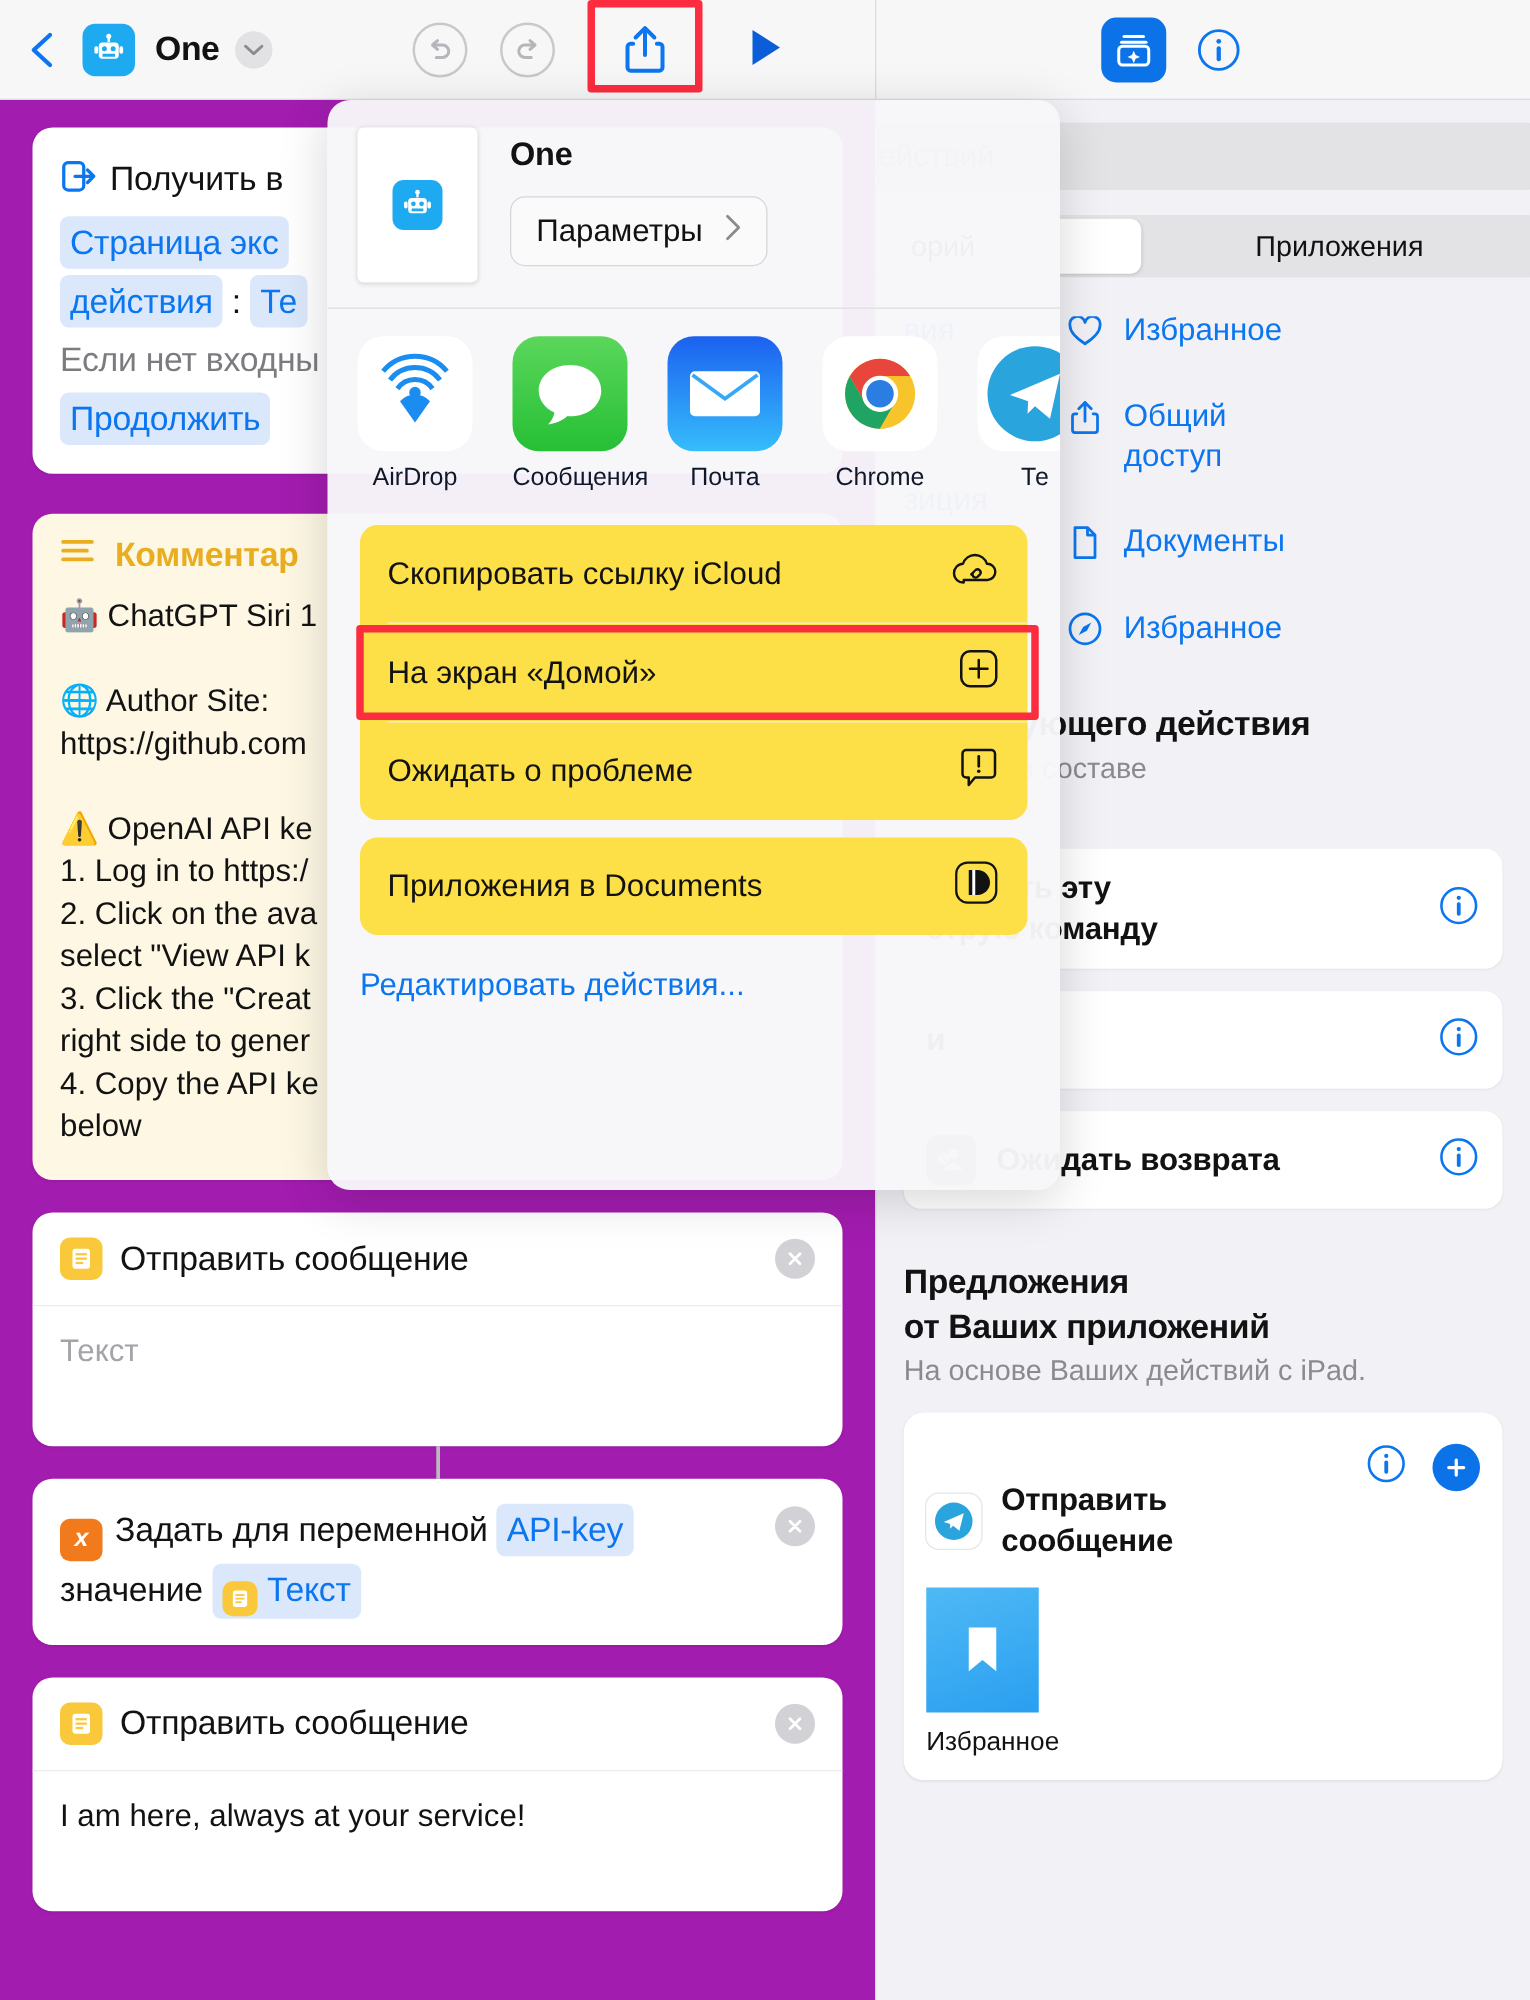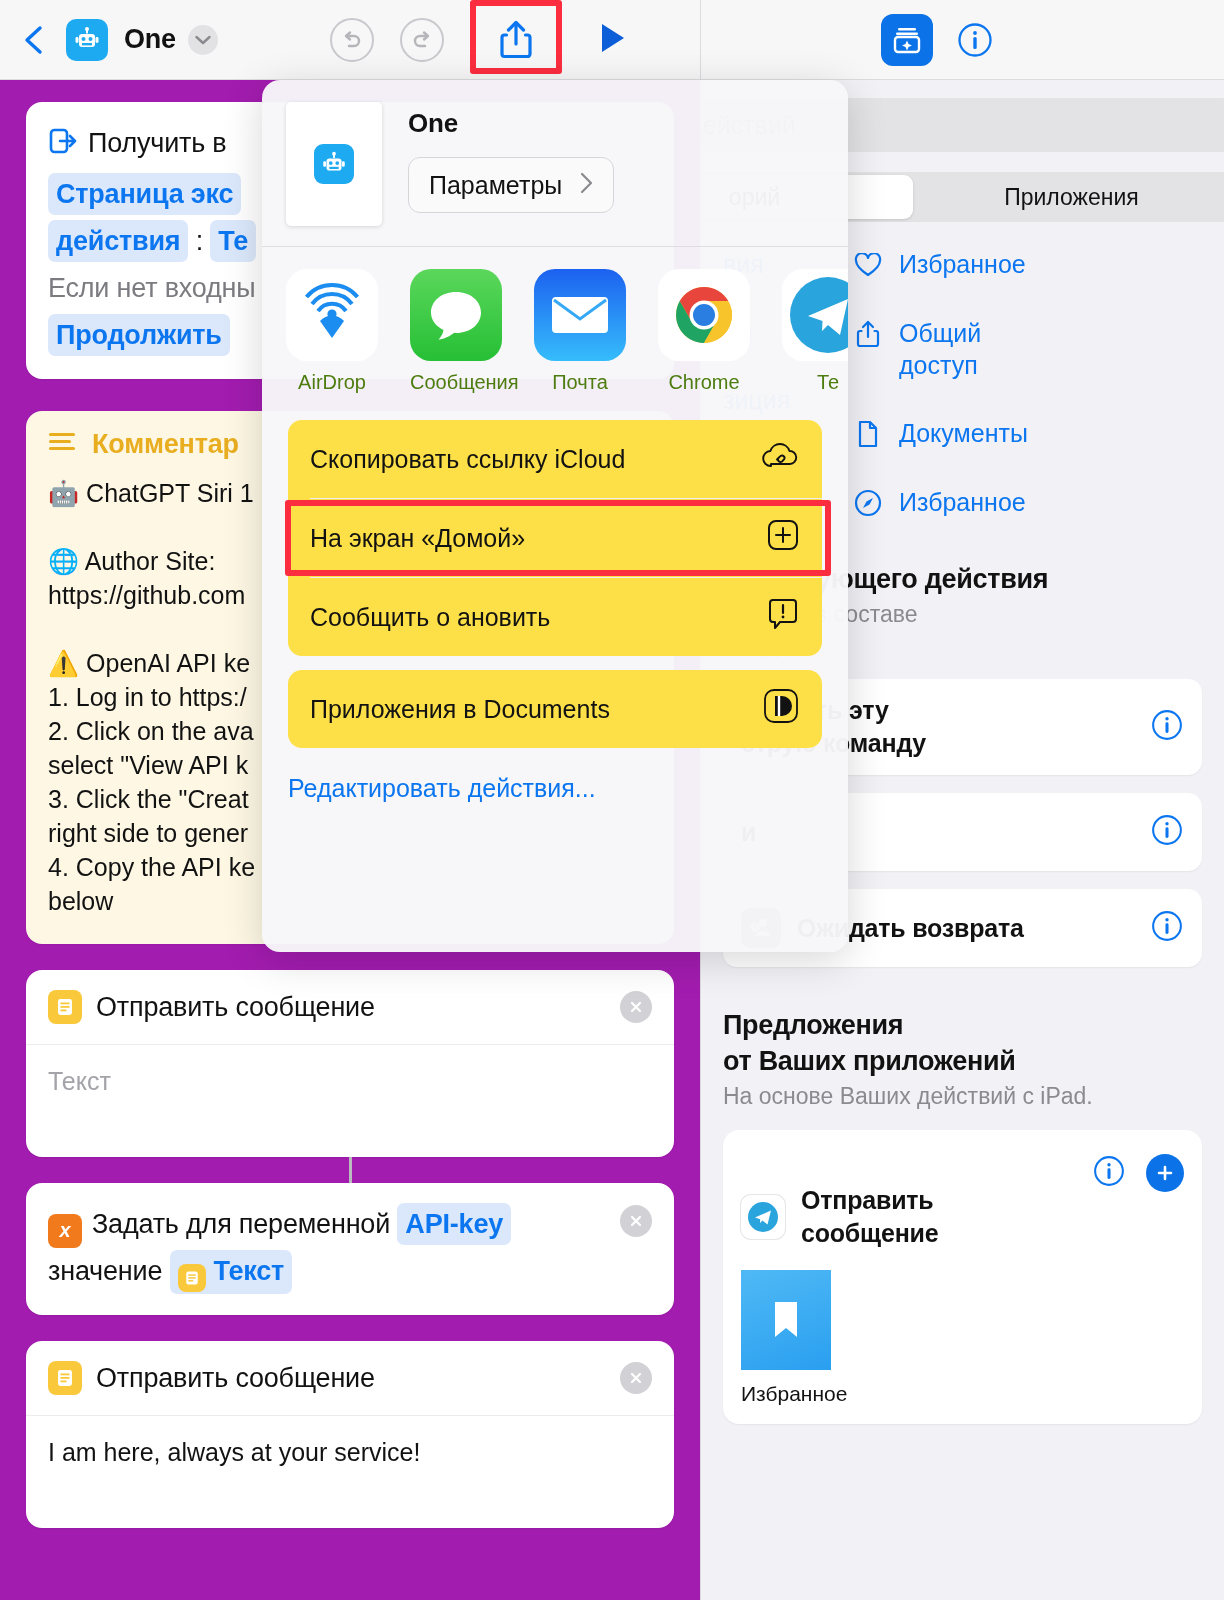--- a/index.html
+++ b/index.html
@@ -54,21 +54,21 @@
     background:#a21caf; overflow:hidden; padding:22px 26px 0 26px;
   }
   .card {
     background:#ffffff; border-radius:16px; width:648px;
     box-shadow:0 1px 2px rgba(0,0,0,0.07);
   }
   .act-line { font-size:27px; line-height:47px; color:#121212; letter-spacing:-0.2px; }
   .ic-sq { display:inline-block; vertical-align:-4px; margin-right:10px; }
   .tok-blue {
     color:#0b76ef; background:#dbe8fb; border-radius:7px;
-    padding:2px 8px; display:inline-block; line-height:38px;font-weight:bold;
+    padding:2px 8px; display:inline-block; line-height:38px;
   }
   .tok-gray { color:#7b7b80; }
   .card-top { padding:18px 22px 20px 22px; }
 
   
   .comment-card {
     background:#fdf7e4; border-radius:16px; width:648px; margin-top:32px;
     box-shadow:0 1px 2px rgba(0,0,0,0.06); overflow:hidden;
   }
   .comment-head { display:flex; align-items:center; padding:18px 22px 10px 22px; }
@@ -149,21 +149,21 @@
   .params-btn {
     margin-top:18px; border:1px solid #d6d6da; border-radius:12px; height:56px;
     display:inline-flex; align-items:center; padding:0 20px; background:rgba(255,255,255,0.4);
     font-size:25px; color:#121212; gap:18px;
   }
   .sheet-div { height:1px; background:#dedee1; }
 
   .apps-row { display:flex; padding:22px 24px 12px 24px; gap:32px; overflow:hidden;}
   .app-cell { width:92px; flex:none; text-align:center; }
   .app-tile { width:92px; height:92px; border-radius:21px; display:flex; align-items:center; justify-content:center; overflow:hidden;}
-  .app-cap { font-size:20px; color:#4d7c0f; margin-top:10px; white-space:nowrap;}
+  .app-cap { font-size:20px; color:#0f172a; margin-top:10px; white-space:nowrap;}
 
   .menu-group { margin:14px 26px 0 26px; background:#fde047; border-radius:14px; overflow:hidden; }
   .menu-item { height:78px; display:flex; align-items:center; justify-content:space-between; padding:0 22px; font-size:25px; color:#121212;}
   .menu-sep { height:1px; background:#ececee; margin-left:22px;}
   .menu-hl { position:absolute; left:285px; top:500px; width:546px; height:76px; border:6px solid #fb2d3f; border-radius:3px; pointer-events:none;}
   .edit-link { padding:26px 26px 0 26px; font-size:25px; color:#0b76ef; }
 </style>
 </head>
 <body>
 
@@ -621,21 +621,21 @@
         <span>На экран «Домой»</span>
         <span>
           <svg width="34" height="34" viewBox="0 0 34 34">
               <rect x="3" y="3" width="28" height="28" rx="7" fill="none" stroke="#121212" stroke-width="2"></rect>
               <path d="M17 10 V24 M10 17 H24" stroke="#121212" stroke-width="2" stroke-linecap="round"></path>
             </svg>
         </span>
       </div>
       <div class="menu-sep"></div>
       <div class="menu-item">
-        <span>Сообщить о ановить</span>
+        <span>Ожидать о проблеме</span>
         <span>
           <svg width="34" height="34" viewBox="0 0 34 34">
               <path d="M4 6 a3 3 0 0 1 3 -3 H27 a3 3 0 0 1 3 3 V22 a3 3 0 0 1 -3 3 H14 L9 31 V25 H7 a3 3 0 0 1 -3 -3 Z" fill="none" stroke="#121212" stroke-width="2" stroke-linejoin="round"></path>
               <path d="M17 8 V16" stroke="#121212" stroke-width="2.2" stroke-linecap="round"></path>
               <circle cx="17" cy="20" r="1.4" fill="#121212"></circle>
             </svg>
         </span>
       </div>
     </div>
 

